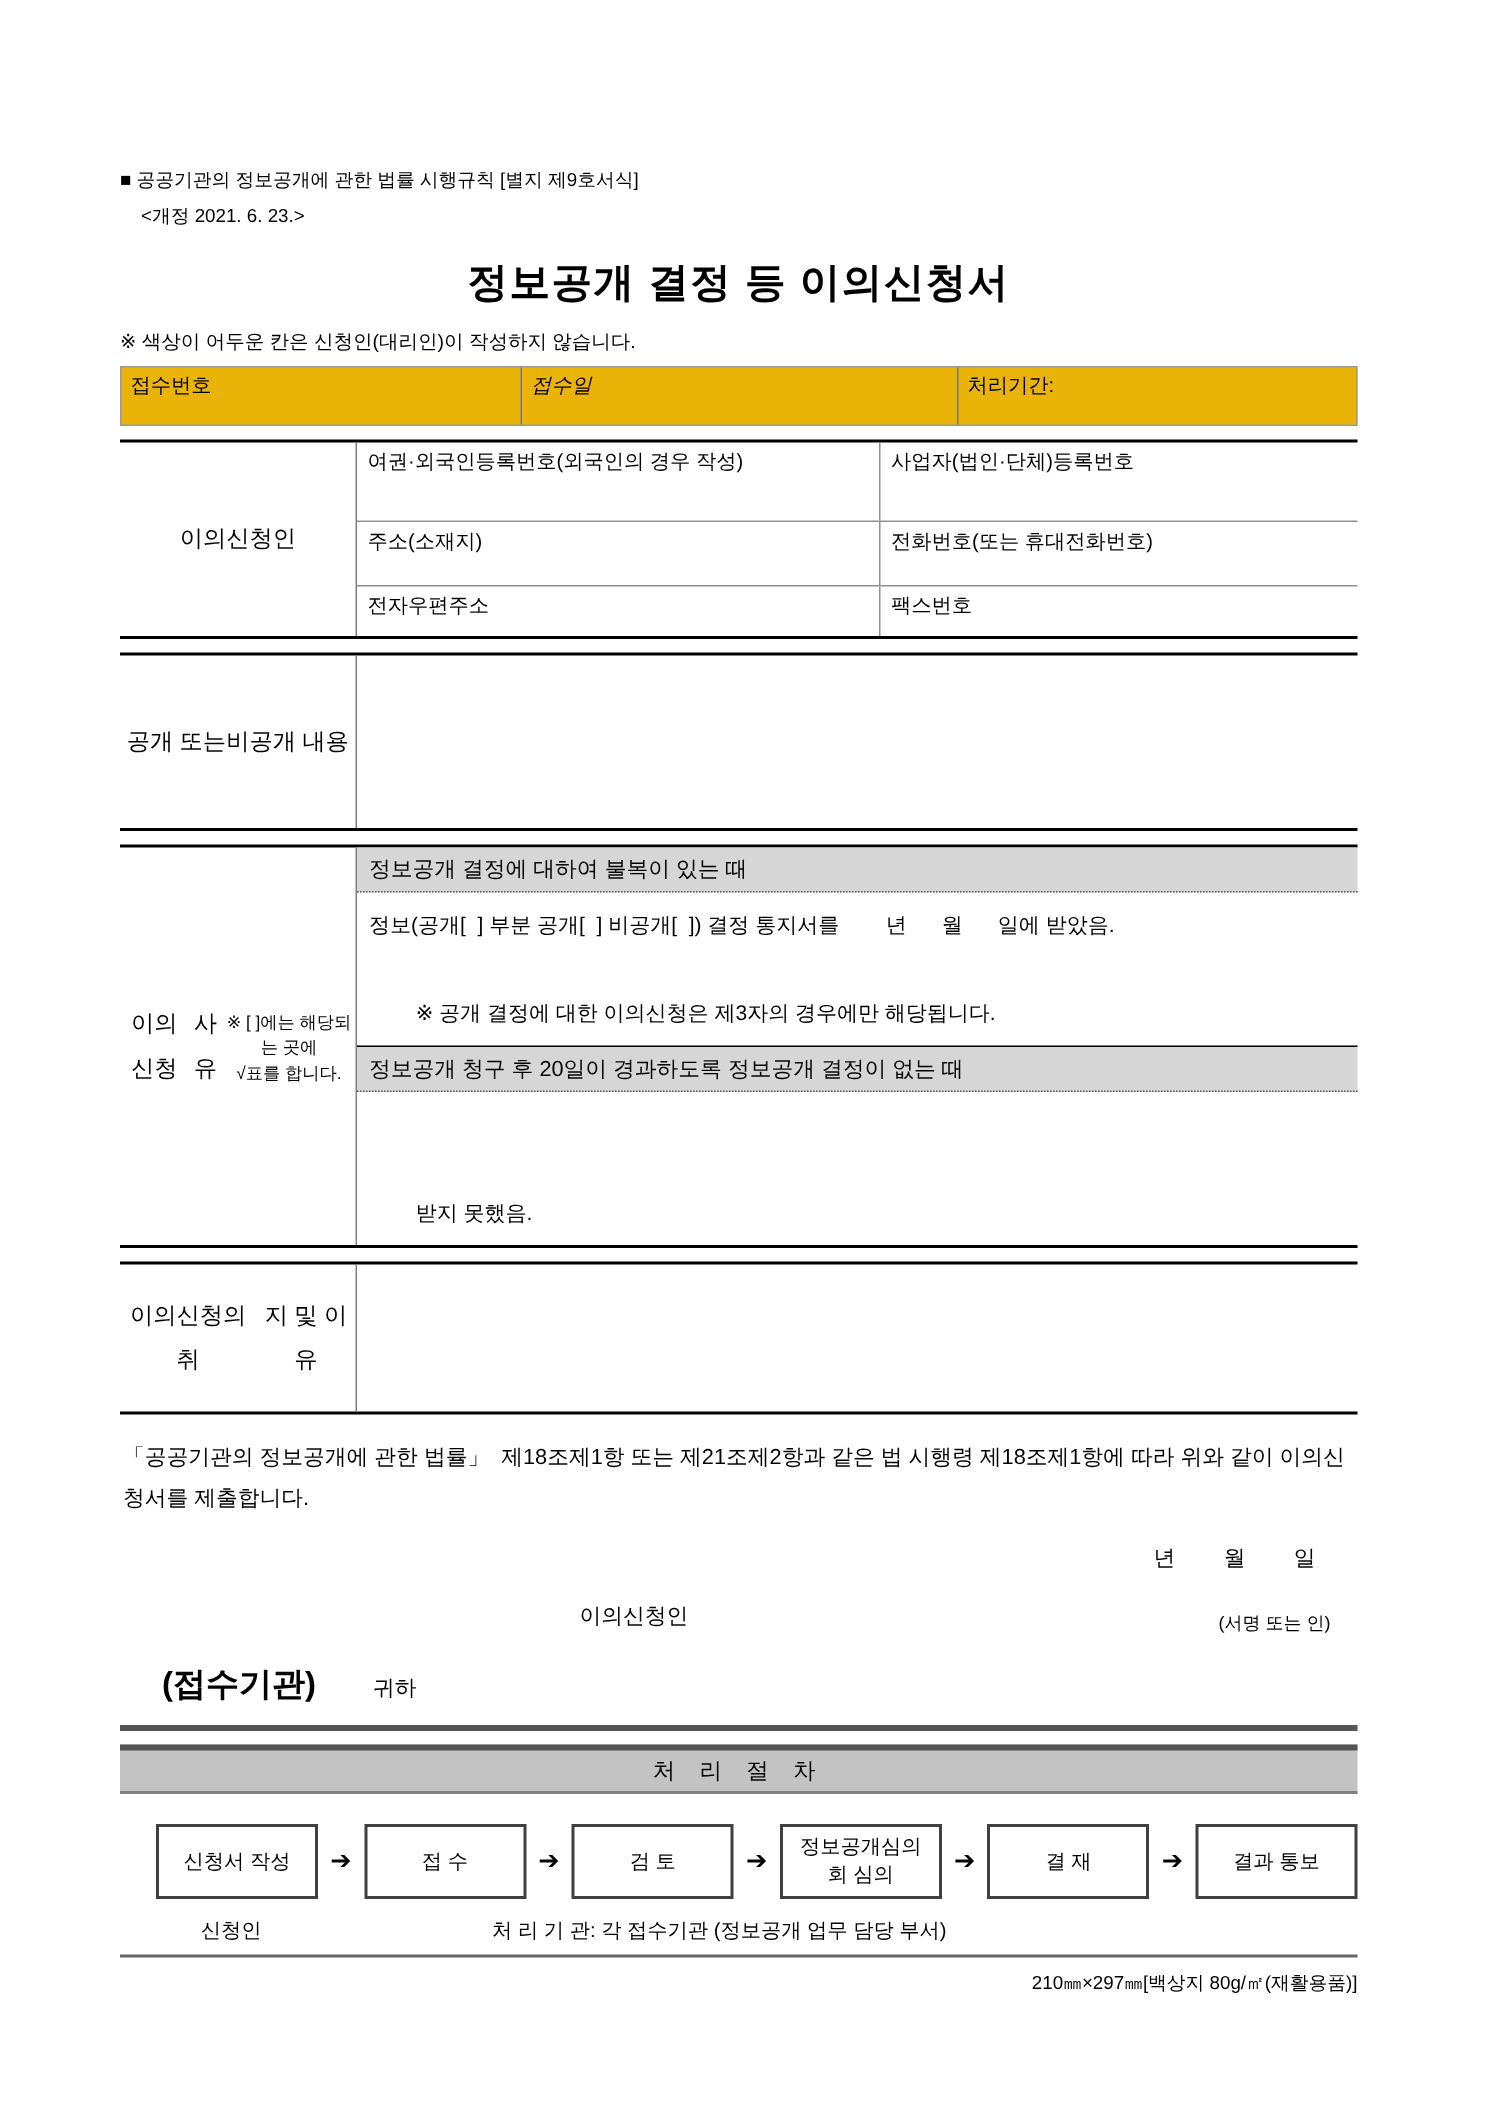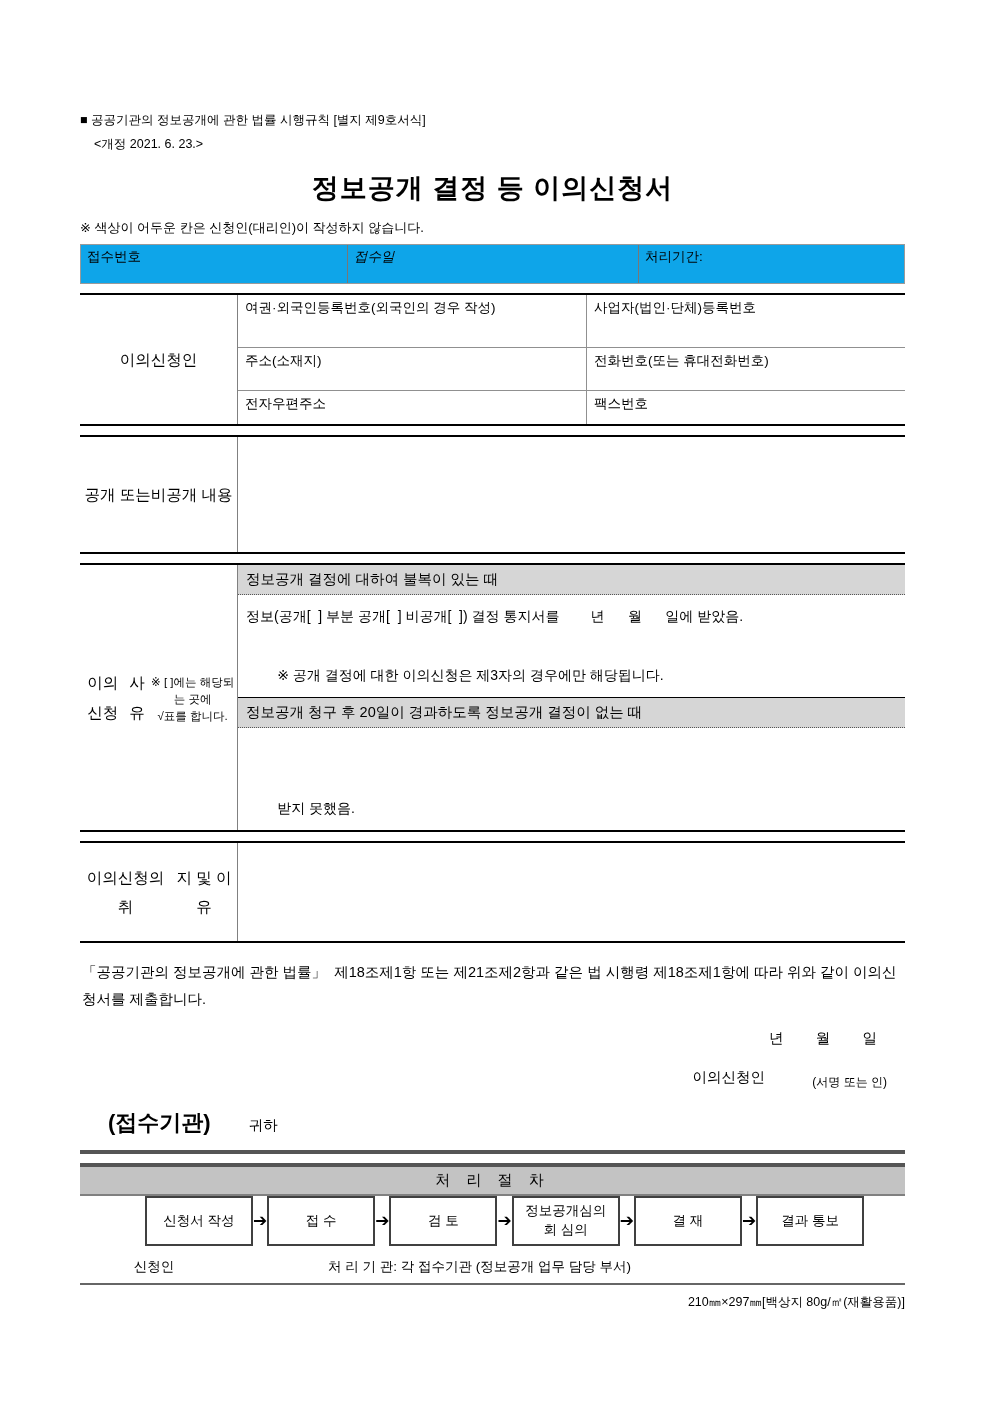--- a/index.html
+++ b/index.html
@@ -12,21 +12,21 @@
   }
   .page { position: absolute; left: 80px; top: 112px; width: 825px; }
 
   
   .reg-note { font-size: 12.5px; }
   .rev-note { font-size: 12.5px; margin: 7px 0 0 14px; }
   .doc-title { text-align: center; font-size: 27px; font-weight: bold; letter-spacing: 1px; margin-top: 17px; }
   .shade-note { font-size: 13px; margin-top: 13px; }
 
   
-  .receipt-row { display: flex; margin-top: 7px; height: 40px; background: #0ea5e9; border: 1px solid #9a9a9a; }
+  .receipt-row { display: flex; margin-top: 7px; height: 40px; background: #eab308; border: 1px solid #9a9a9a; }
   .receipt-cell { padding: 3px 6px; font-size: 13.5px; }
   .receipt-cell + .receipt-cell { border-left: 1px solid #777; }
   .rc1 { width: 266px; } .rc2 { width: 291px; font-style: italic; } .rc3 { flex: 1; }
 
   
   .sec { border-top: 2px solid #000; border-bottom: 2px solid #000; margin-top: 9px; display: flex; }
   .sec-label {
     width: 157px; display: flex; justify-content: center; align-items: center;
     font-size: 15.5px; line-height: 1.9; text-align: center;
   }
@@ -51,35 +51,35 @@
     background: #d6d6d6; font-size: 14.5px; padding: 5px 8px;
     border-bottom: 1px dotted #555;
   }
   .case-body { font-size: 14px; padding: 7px 8px; line-height: 2.1; white-space: pre-wrap; }
   .case-sep { border-top: 1px solid #000; }
 
   
   .declaration { margin-top: 16px; font-size: 14.5px; line-height: 1.85; padding: 0 2px; white-space: pre-wrap; }
   .date-line { margin-top: 16px; text-align: right; padding-right: 28px; font-size: 14.5px; white-space: pre-wrap; }
   .sign-row { position: relative; margin-top: 20px; height: 22px; }
-  .sign-applicant { position: absolute; left: 0; right: 0; text-align: right; padding-right: 140px; font-size: 14.5px; }
+  .sign-applicant { position: absolute; left: 0; right: 0; text-align: center; padding-right: 140px; font-size: 14.5px; }
   .sign-note { position: absolute; right: 18px; top: 6px; font-size: 12px; }
   .recipient-row { margin-top: 18px; display: flex; align-items: baseline; gap: 34px; }
   .recipient { font-size: 22px; font-weight: bold; margin-left: 28px; }
   .recipient-suffix { font-size: 14.5px; margin-left: 4px; }
 
   .thick-rule { margin-top: 12px; height: 4px; background: #555; }
 
   
   .proc-bar {
     margin-top: 9px; background: #c3c3c3; border-top: 4px solid #555; border-bottom: 2px solid #808080;
     height: 33px; display: flex; align-items: center; justify-content: center;
     font-size: 15px; letter-spacing: 6px;
   }
-  .flow { margin-top: 0; display: flex; align-items: center; justify-content: center; padding-left: 24px; }
+  .flow { margin-top: 20px; display: flex; align-items: center; justify-content: space-between; padding-left: 24px; }
   .flow-box {
     width: 108px; height: 50px; border: 2px solid #404040; background: #fff;
     display: flex; align-items: center; justify-content: center; text-align: center;
     font-size: 13.5px; line-height: 1.4; white-space: pre-line;
   }
   .flow-arrow { font-size: 17px; font-weight: bold; }
 
   .captions { margin-top: 12px; display: flex; font-size: 13.5px; }
   .cap-applicant { width: 108px; margin-left: 20px; text-align: center; }
   .cap-agency { margin-left: 120px; }

